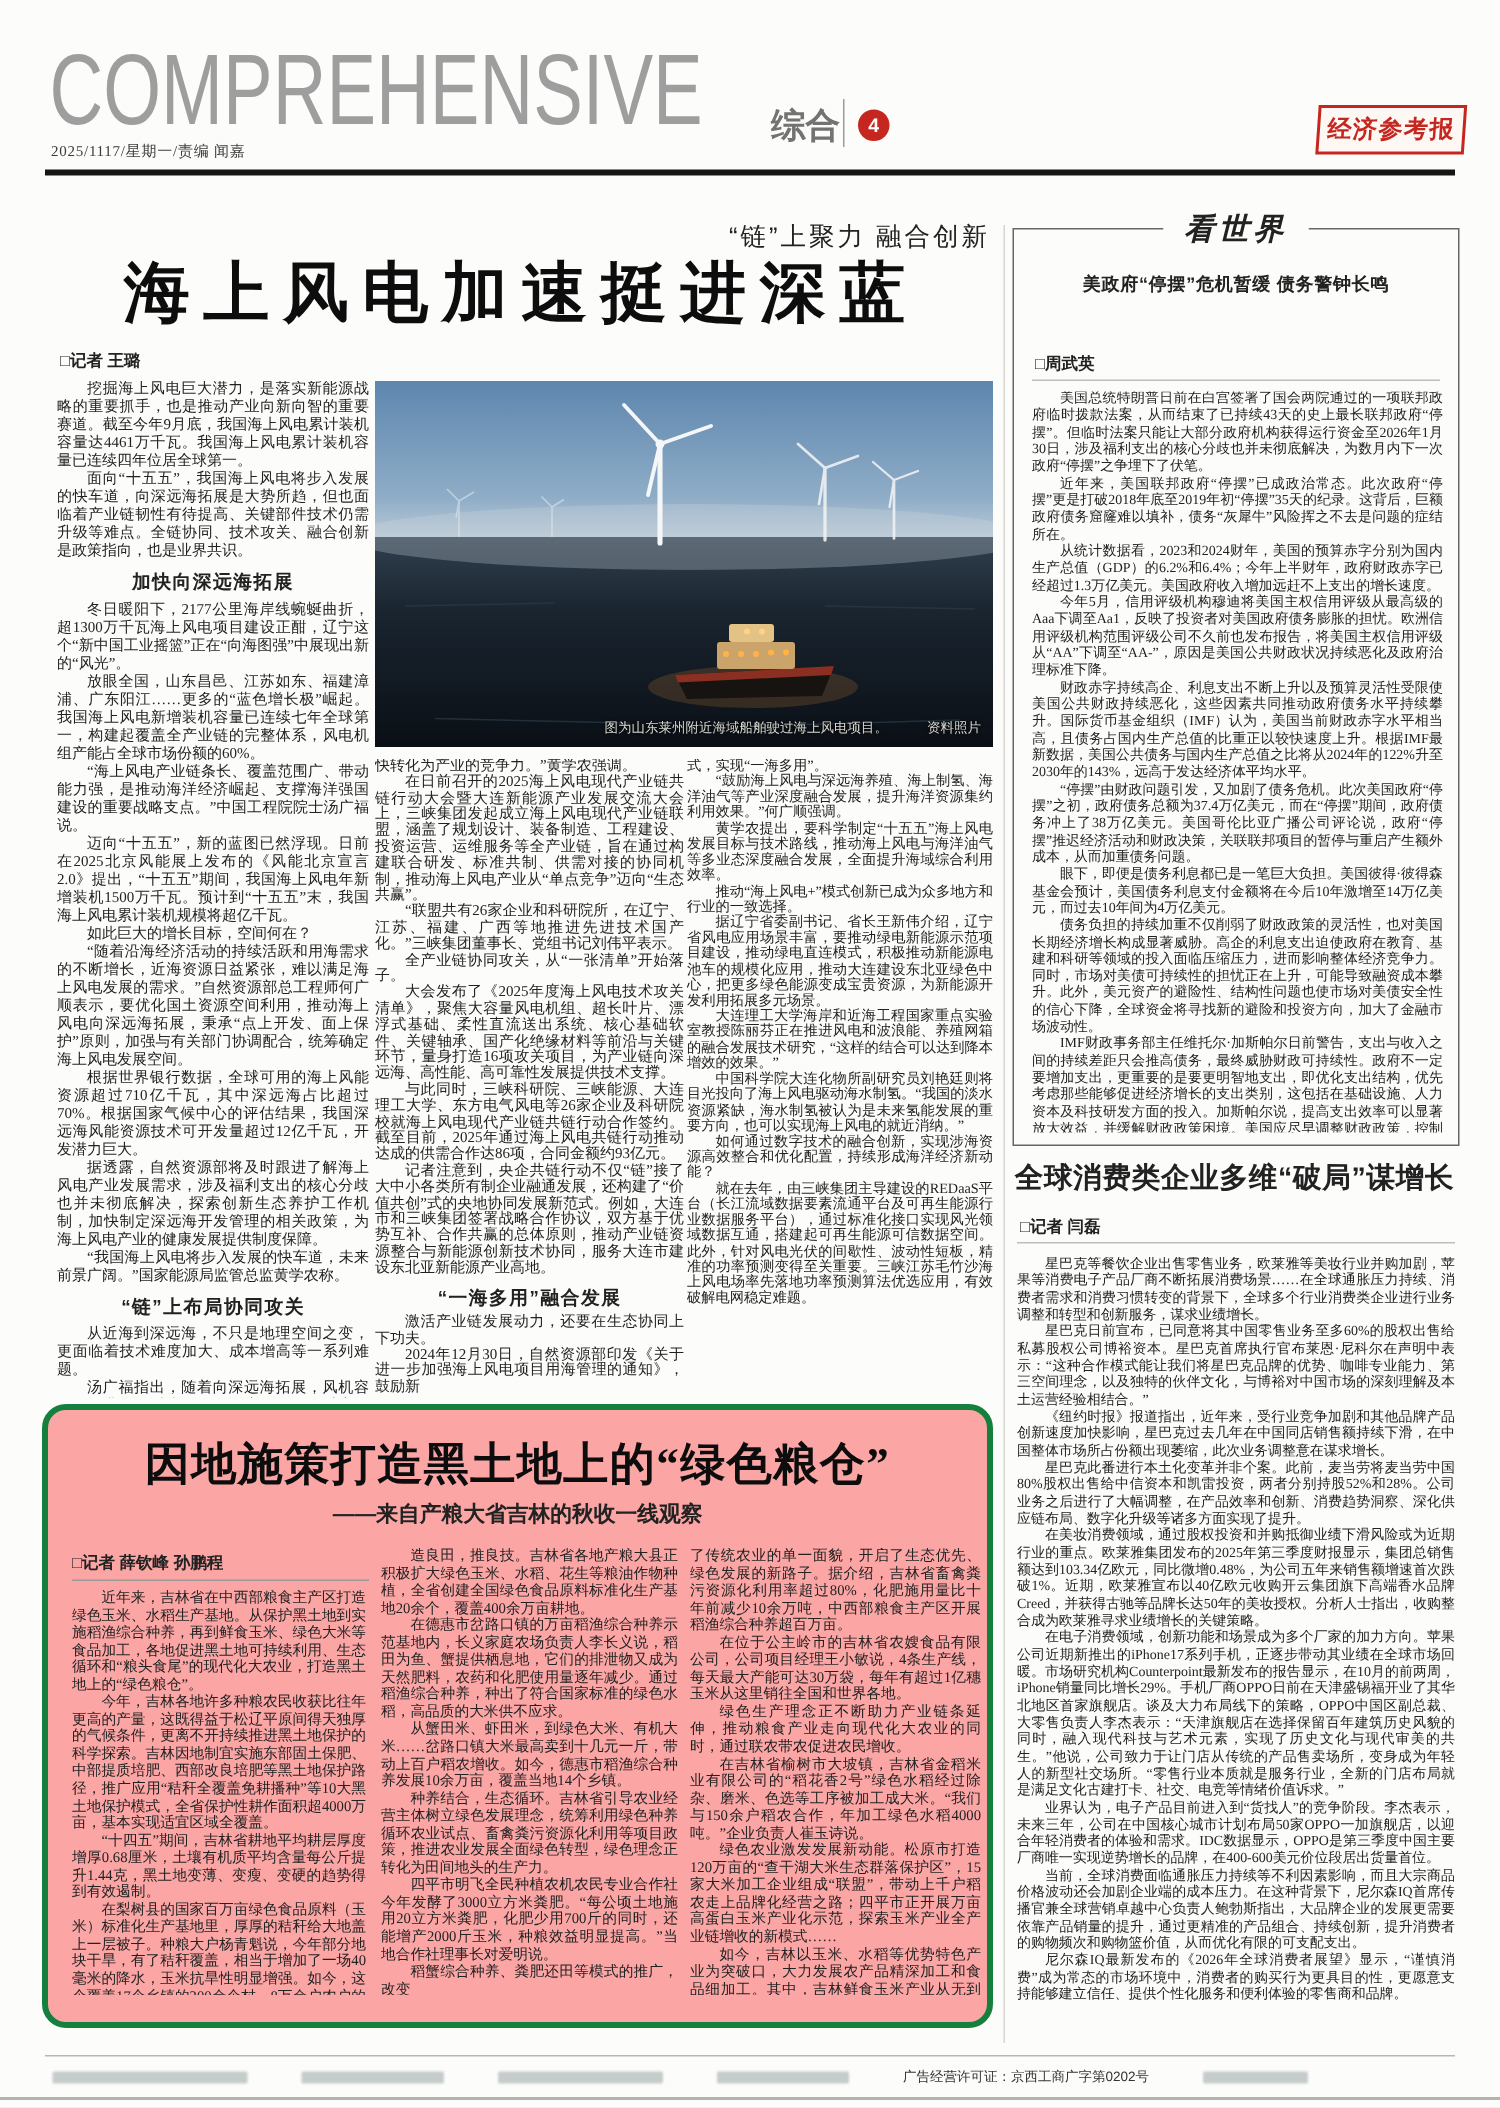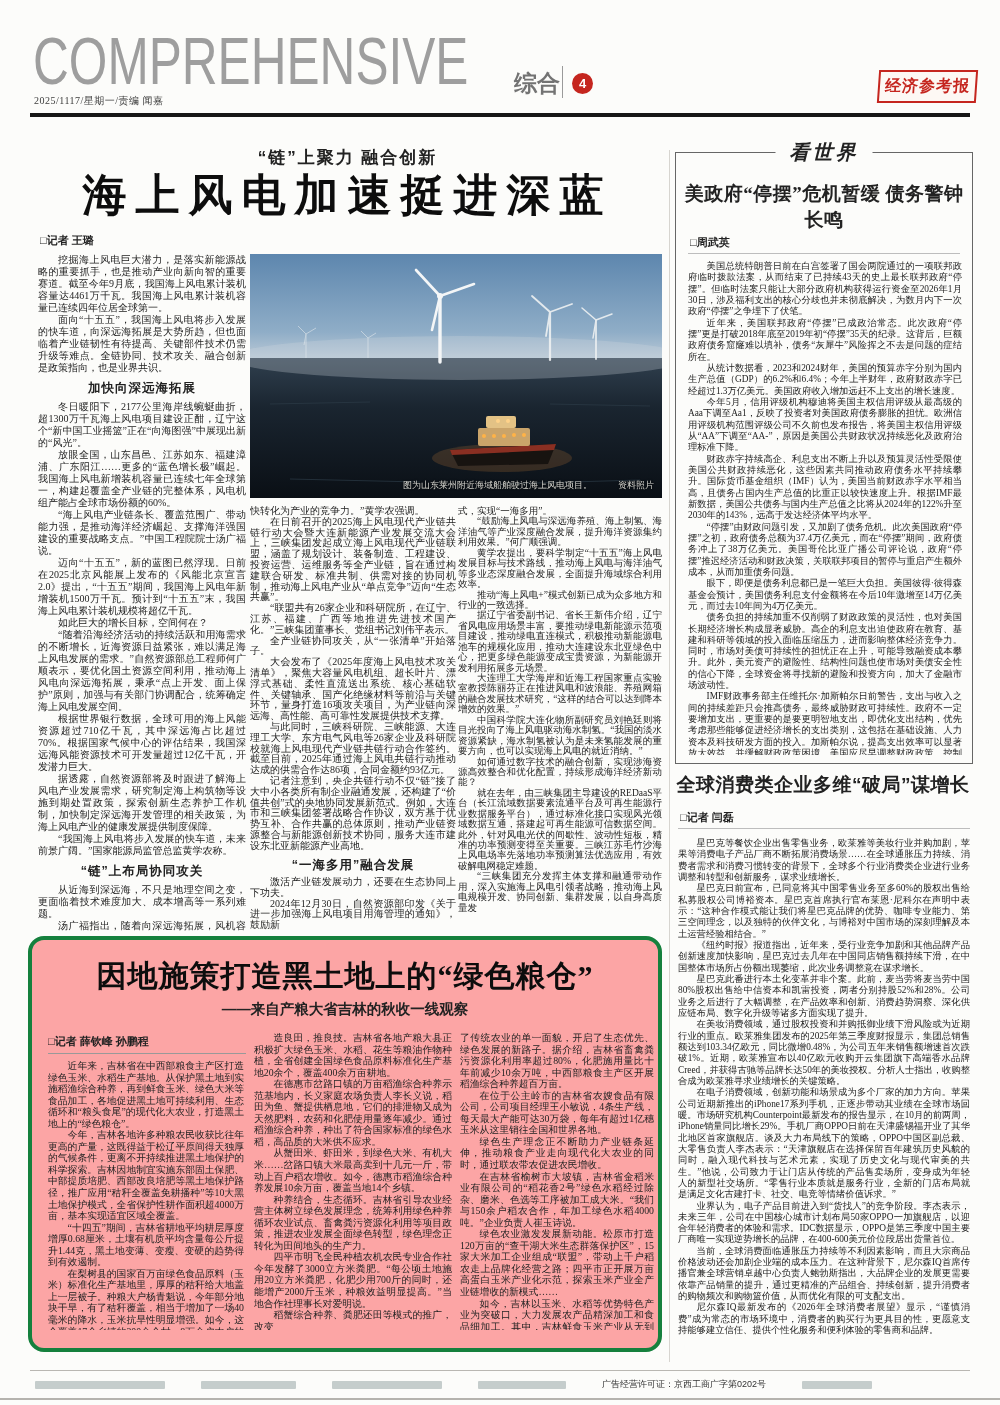--- a/index.html
+++ b/index.html
@@ -15,22 +15,22 @@
   .page-circ{position:absolute;left:572px;top:73px;width:21px;height:21px;border-radius:50%;
         background:#c5261f;color:#fff;font-family:"Liberation Sans",sans-serif;
         font-size:13px;font-weight:bold;text-align:center;line-height:21px;}
   .dateline{position:absolute;left:34px;top:94px;font-size:10px;color:#3c3c3c;letter-spacing:.5px;}
   .masthead{position:absolute;left:878px;top:70px;border:2px solid #c5261f;color:#c5261f;
         padding:4px 5px;font-size:16px;font-weight:bold;letter-spacing:1px;background:#fdf8f4;
         transform:skewX(-4deg);}
   .top-rule{position:absolute;left:30px;top:113px;width:940px;height:4px;background:#161616;}
   .v-rule{position:absolute;left:669px;top:150px;width:1px;height:1212px;background:#d7d5d0;}
   
-  .kicker{position:absolute;left:35px;top:146px;width:625px;text-align:center;
-        font-size:17px;font-weight:bold;font-family:"Liberation Sans",sans-serif;letter-spacing:2px;}
+  .kicker{position:absolute;left:35px;top:146px;width:625px;text-align:right;
+        font-size:17px;font-weight:normal;font-family:"Liberation Sans",sans-serif;letter-spacing:2px;}
   .main-headline{position:absolute;left:35px;top:166px;width:625px;text-align:center;
         font-size:44px;font-weight:900;letter-spacing:9px;font-family:"Liberation Sans",sans-serif;
         color:#0d0d0d;white-space:nowrap;}
   .byline{font-size:11px;font-weight:bold;font-family:"Liberation Sans",sans-serif;color:#222;}
   .main-byline{position:absolute;left:40px;top:233px;}
   .col{position:absolute;overflow:hidden;text-align:justify;}
   .col p{margin:0;text-indent:2em;}
   .col p.cont{text-indent:0;}
   .col h4{margin:7px 0 5px;text-indent:0;text-align:center;font-size:12.5px;
         font-family:"Liberation Sans",sans-serif;font-weight:900;letter-spacing:1px;}
@@ -42,21 +42,21 @@
   .photo svg{display:block;}
   .caption{position:absolute;right:8px;bottom:6px;color:#d8d8d2;font-size:9px;
         font-family:"Liberation Sans",sans-serif;display:flex;gap:26px;text-shadow:0 0 2px #000;text-align:right;}
   
   .world-box{position:absolute;left:675px;top:152px;width:296px;height:610px;
         border:1.5px solid #666;background:#fcfcfa;}
   .world-tab{position:absolute;top:-14px;left:50%;transform:translateX(-50%);
         background:#fcfcfa;padding:0 14px;font-size:20px;font-weight:900;letter-spacing:3px;
         font-family:"Liberation Serif",serif;font-style:italic;}
   .world-headline{position:absolute;left:8px;right:8px;top:28px;text-align:center;
-        font-size:19px;font-weight:900;font-family:Liberation Serif, serif;letter-spacing:.5px;}
+        font-size:12px;font-weight:900;font-family:Liberation Sans, sans-serif;letter-spacing:.5px;}
   .world-byline{position:absolute;left:14px;top:82px;}
   .world-hr{position:absolute;left:12px;right:12px;top:100px;height:1px;background:#bdbdbd;}
   .world-text{position:absolute;left:12px;right:10px;top:108px;bottom:8px;overflow:hidden;
         font-size:9.3px;line-height:1.22;text-align:justify;}
   .world-text p{margin:0;text-indent:2em;}
   
   .cons-headline{position:absolute;left:675px;top:772px;width:296px;text-align:center;
         font-size:19px;font-weight:900;font-family:"Liberation Sans",sans-serif;letter-spacing:.5px;}
   .cons-byline{position:absolute;left:680px;top:810px;}
   .cons-hr{position:absolute;left:678px;top:828px;width:292px;height:1px;background:#bdbdbd;}
@@ -176,21 +176,21 @@
       <p>挖掘海上风电巨大潜力，是落实新能源战略的重要抓手，也是推动产业向新向智的重要赛道。截至今年9月底，我国海上风电累计装机容量达4461万千瓦。我国海上风电累计装机容量已连续四年位居全球第一。</p>
       <p>面向“十五五”，我国海上风电将步入发展的快车道，向深远海拓展是大势所趋，但也面临着产业链韧性有待提高、关键部件技术仍需升级等难点。全链协同、技术攻关、融合创新是政策指向，也是业界共识。</p>
       <h4>加快向深远海拓展</h4>
       <p>冬日暖阳下，2177公里海岸线蜿蜒曲折，超1300万千瓦海上风电项目建设正酣，辽宁这个“新中国工业摇篮”正在“向海图强”中展现出新的“风光”。</p>
       <p>放眼全国，山东昌邑、江苏如东、福建漳浦、广东阳江……更多的“蓝色增长极”崛起。我国海上风电新增装机容量已连续七年全球第一，构建起覆盖全产业链的完整体系，风电机组产能占全球市场份额的60%。</p>
       <p>“海上风电产业链条长、覆盖范围广、带动能力强，是推动海洋经济崛起、支撑海洋强国建设的重要战略支点。”中国工程院院士汤广福说。</p>
       <p>迈向“十五五”，新的蓝图已然浮现。日前在2025北京风能展上发布的《风能北京宣言2.0》提出，“十五五”期间，我国海上风电年新增装机1500万千瓦。预计到“十五五”末，我国海上风电累计装机规模将超亿千瓦。</p>
       <p>如此巨大的增长目标，空间何在？</p>
       <p>“随着沿海经济活动的持续活跃和用海需求的不断增长，近海资源日益紧张，难以满足海上风电发展的需求。”自然资源部总工程师何广顺表示，要优化国土资源空间利用，推动海上风电向深远海拓展，秉承“点上开发、面上保护”原则，加强与有关部门协调配合，统筹确定海上风电发展空间。</p>
       <p>根据世界银行数据，全球可用的海上风能资源超过710亿千瓦，其中深远海占比超过70%。根据国家气候中心的评估结果，我国深远海风能资源技术可开发量超过12亿千瓦，开发潜力巨大。</p>
-      <p>据透露，自然资源部将及时跟进了解海上风电产业发展需求，研究制定海上构筑物等设施到期处置政策，探索创新生态养护工作机制，加快制定深远海开发管理的相关政策，为海上风电产业的健康发展提供制度保障。</p>
+      <p>据透露，自然资源部将及时跟进了解海上风电产业发展需求，涉及福利支出的核心分歧也并未彻底解决，探索创新生态养护工作机制，加快制定深远海开发管理的相关政策，为海上风电产业的健康发展提供制度保障。</p>
       <p>“我国海上风电将步入发展的快车道，未来前景广阔。”国家能源局监管总监黄学农称。</p>
       <h4>“链”上布局协同攻关</h4>
       <p>从近海到深远海，不只是地理空间之变，更面临着技术难度加大、成本增高等一系列难题。</p>
       <p>汤广福指出，随着向深远海拓展，风机容量向20兆瓦级以上发展，量变正在引起质变，对可靠性提出了更高要求，亟待强化目标导向和问题导向，集中力量破解关键材料、核心部件和风电软件等“卡脖子”难题。</p>
     </div>
   <div id="mcol2" class="col">
       <p class="cont">快转化为产业的竞争力。”黄学农强调。</p>
       <p>在日前召开的2025海上风电现代产业链共链行动大会暨大连新能源产业发展交流大会上，三峡集团发起成立海上风电现代产业链联盟，涵盖了规划设计、装备制造、工程建设、投资运营、运维服务等全产业链，旨在通过构建联合研发、标准共制、供需对接的协同机制，推动海上风电产业从“单点竞争”迈向“生态共赢”。</p>
       <p>“联盟共有26家企业和科研院所，在辽宁、江苏、福建、广西等地推进先进技术国产化。”三峡集团董事长、党组书记刘伟平表示。</p>
       <p>全产业链协同攻关，从“一张清单”开始落子。</p>
@@ -204,21 +204,20 @@
   <div id="mcol3" class="col">
       <p class="cont">式，实现“一海多用”。</p>
       <p>“鼓励海上风电与深远海养殖、海上制氢、海洋油气等产业深度融合发展，提升海洋资源集约利用效果。”何广顺强调。</p>
       <p>黄学农提出，要科学制定“十五五”海上风电发展目标与技术路线，推动海上风电与海洋油气等多业态深度融合发展，全面提升海域综合利用效率。</p>
       <p>推动“海上风电+”模式创新已成为众多地方和行业的一致选择。</p>
       <p>据辽宁省委副书记、省长王新伟介绍，辽宁省风电应用场景丰富，要推动绿电新能源示范项目建设，推动绿电直连模式，积极推动新能源电池车的规模化应用，推动大连建设东北亚绿色中心，把更多绿色能源变成宝贵资源，为新能源开发利用拓展多元场景。</p>
       <p>大连理工大学海岸和近海工程国家重点实验室教授陈丽芬正在推进风电和波浪能、养殖网箱的融合发展技术研究，“这样的结合可以达到降本增效的效果。”</p>
       <p>中国科学院大连化物所副研究员刘艳廷则将目光投向了海上风电驱动海水制氢。“我国的淡水资源紧缺，海水制氢被认为是未来氢能发展的重要方向，也可以实现海上风电的就近消纳。”</p>
       <p>如何通过数字技术的融合创新，实现涉海资源高效整合和优化配置，持续形成海洋经济新动能？</p>
       <p>就在去年，由三峡集团主导建设的REDaaS平台（长江流域数据要素流通平台及可再生能源行业数据服务平台），通过标准化接口实现风光领域数据互通，搭建起可再生能源可信数据空间。此外，针对风电光伏的间歇性、波动性短板，精准的功率预测变得至关重要。三峡江苏毛竹沙海上风电场率先落地功率预测算法优选应用，有效破解电网稳定难题。</p>
-      <p>“三峡集团充分发挥主体支撑和融通带动作用，深入实施海上风电引领者战略，推动海上风电规模开发、协同创新、集群发展，以自身高质量发</p>
     </div>
 
   <div class="world-box">
     <div class="world-tab">看世界</div>
     <div class="world-headline">美政府“停摆”危机暂缓  债务警钟长鸣</div>
     <div class="byline world-byline">□周武英</div>
     <div class="world-hr"></div>
     <div class="world-text">
         <p>美国总统特朗普日前在白宫签署了国会两院通过的一项联邦政府临时拨款法案，从而结束了已持续43天的史上最长联邦政府“停摆”。但临时法案只能让大部分政府机构获得运行资金至2026年1月30日，涉及福利支出的核心分歧也并未彻底解决，为数月内下一次政府“停摆”之争埋下了伏笔。</p>
         <p>近年来，美国联邦政府“停摆”已成政治常态。此次政府“停摆”更是打破2018年底至2019年初“停摆”35天的纪录。这背后，巨额政府债务窟窿难以填补，债务“灰犀牛”风险挥之不去是问题的症结所在。</p>

